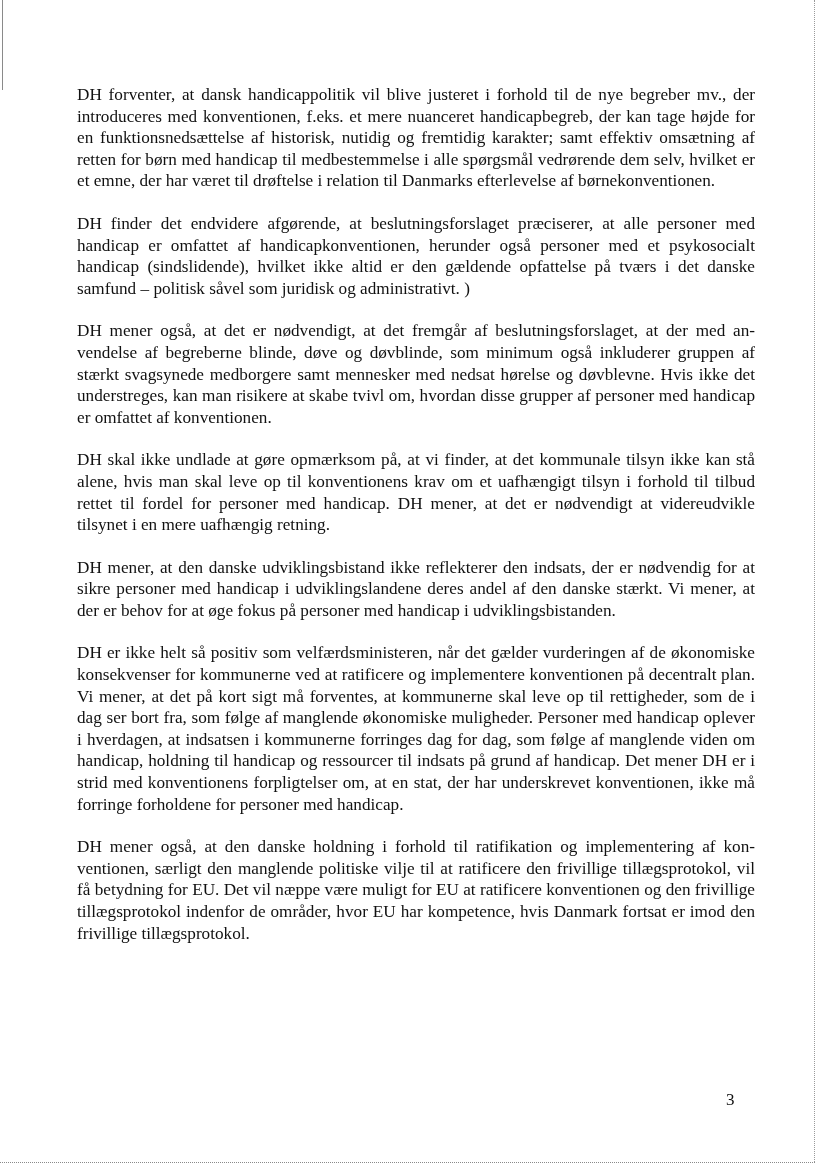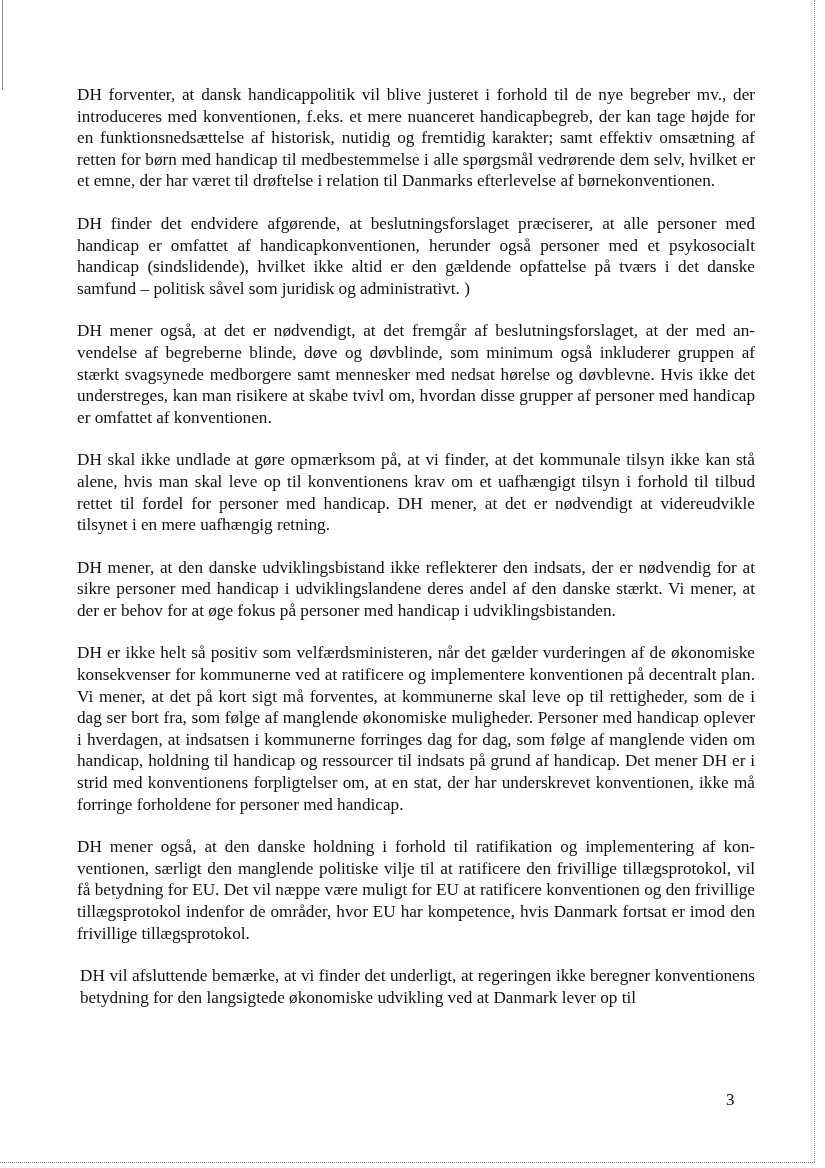--- a/index.html
+++ b/index.html
@@ -72,16 +72,15 @@
 <div class="bottom-edge"></div>
 
 <div class="page-body">
   <p class="para">DH forventer, at dansk handicappolitik vil blive justeret i forhold til de nye begreber mv., der introduceres med konventionen, f.eks. et mere nuanceret handicapbegreb, der kan tage højde for en funktionsnedsættelse af historisk, nutidig og fremtidig karakter; samt effektiv omsætning af retten for børn med handicap til medbestemmelse i alle spørgsmål vedrørende dem selv, hvilket er et emne, der har været til drøftelse i relation til Danmarks efterlevelse af børnekonventionen.</p>
   <p class="para">DH finder det endvidere afgørende, at beslutningsforslaget præciserer, at alle personer med handicap er omfattet af handicapkonventionen, herunder også personer med et psykosocialt handicap (sindslidende), hvilket ikke altid er den gældende opfattelse på tværs i det danske samfund – politisk såvel som juridisk og administrativt. )</p>
   <p class="para">DH mener også, at det er nødvendigt, at det fremgår af beslutningsforslaget, at der med an­vendelse af begreberne blinde, døve og døvblinde, som minimum også inkluderer gruppen af stærkt svagsynede medborgere samt mennesker med nedsat hørelse og døvblevne. Hvis ikke det understreges, kan man risikere at skabe tvivl om, hvordan disse grupper af personer med handicap er omfattet af konventionen.</p>
   <p class="para">DH skal ikke undlade at gøre opmærksom på, at vi finder, at det kommunale tilsyn ikke kan stå alene, hvis man skal leve op til konventionens krav om et uafhængigt tilsyn i forhold til tilbud rettet til fordel for personer med handicap. DH mener, at det er nødvendigt at videre­udvikle tilsynet i en mere uafhængig retning.</p>
   <p class="para">DH mener, at den danske udviklingsbistand ikke reflekterer den indsats, der er nødvendig for at sikre personer med handicap i udviklingslandene deres andel af den danske stærkt. Vi mener, at der er behov for at øge fokus på personer med handicap i udviklingsbistanden.</p>
   <p class="para">DH er ikke helt så positiv som velfærdsministeren, når det gælder vurderingen af de øko­nomiske konsekvenser for kommunerne ved at ratificere og implementere konventionen på decentralt plan. Vi mener, at det på kort sigt må forventes, at kommunerne skal leve op til rettigheder, som de i dag ser bort fra, som følge af manglende økonomiske muligheder. Per­soner med handicap oplever i hverdagen, at indsatsen i kommunerne forringes dag for dag, som følge af manglende viden om handicap, holdning til handicap og ressourcer til indsats på grund af handicap. Det mener DH er i strid med konventionens forpligtelser om, at en stat, der har underskrevet konventionen, ikke må forringe forholdene for personer med han­dicap.</p>
   <p class="para">DH mener også, at den danske holdning i forhold til ratifikation og implementering af kon­ventionen, særligt den manglende politiske vilje til at ratificere den frivillige tillægsproto­kol, vil få betydning for EU. Det vil næppe være muligt for EU at ratificere konventionen og den frivillige tillægsprotokol indenfor de områder, hvor EU har kompetence, hvis Danmark fortsat er imod den frivillige tillægsprotokol.</p>
-  <p class="para last-indent">DH vil afsluttende bemærke, at vi finder det underligt, at regeringen ikke beregner konven­tionens betydning for den langsigtede økonomiske udvikling ved at Danmark lever op til</p>
 </div>
 
 <div class="page-number">3</div>
 
 </body></html>

